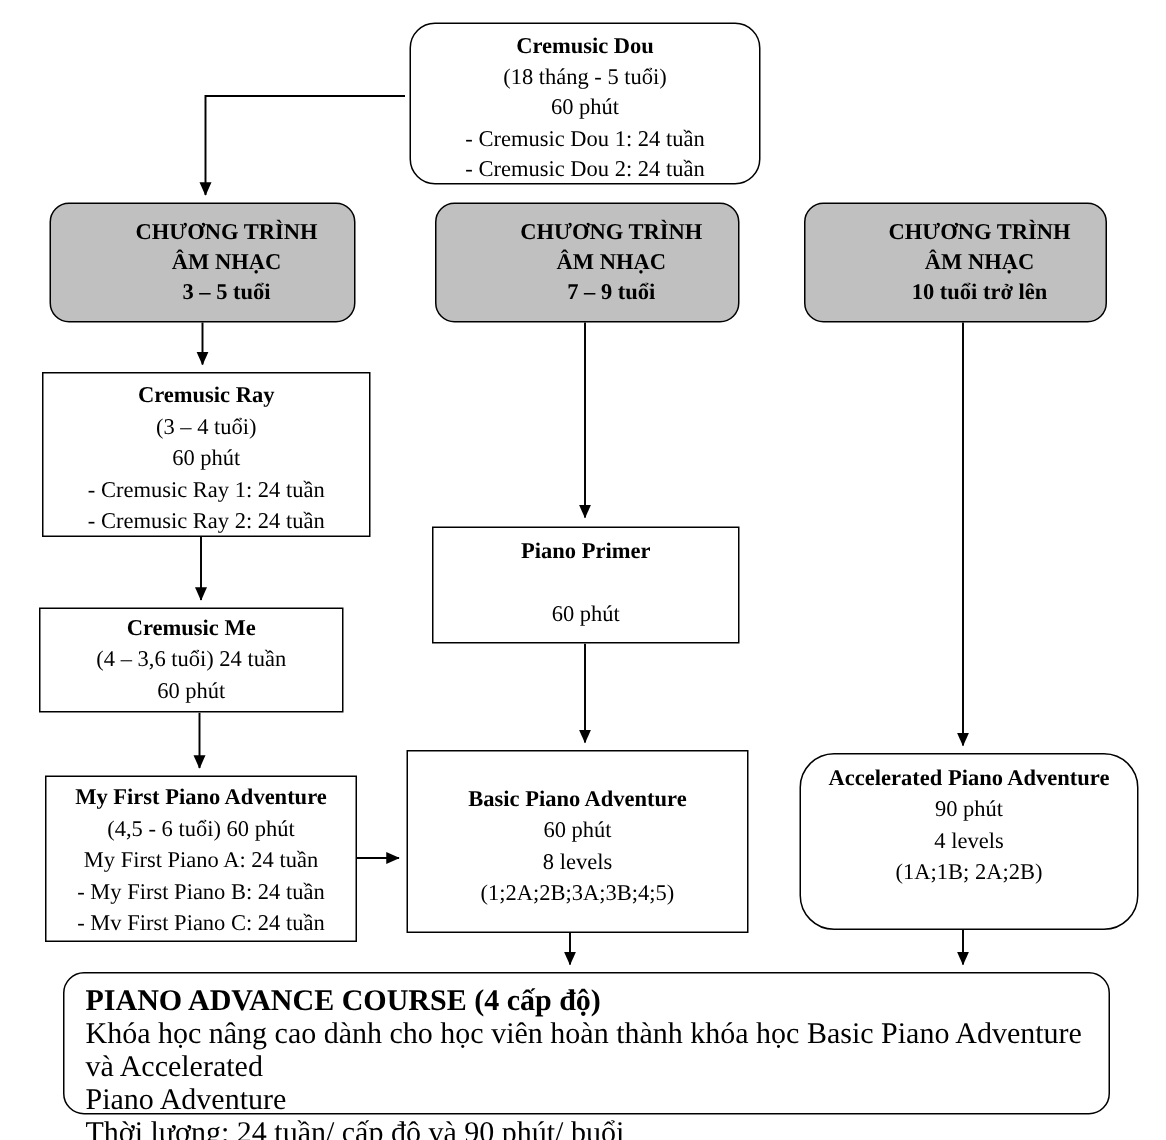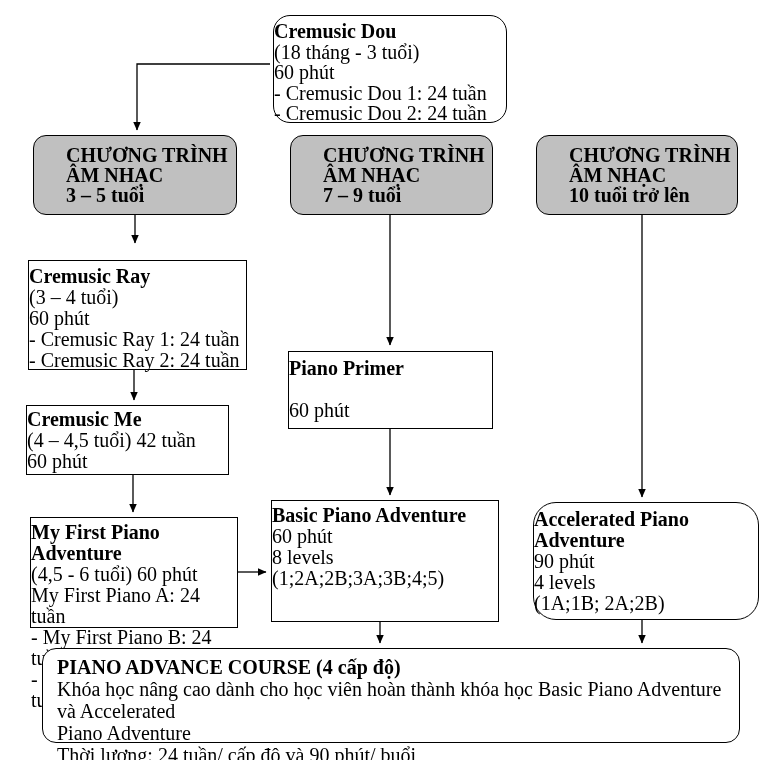--- a/index.html
+++ b/index.html
@@ -13,21 +13,22 @@
     width: 777px;
     height: 760px;
     background: #ffffff;
     overflow: hidden;
   }
   .node {
     position: absolute;
     box-sizing: border-box;
     background: #ffffff;
     border: 1.3px solid #000000;
-    font-size: 20px;
+    text-align: center;
+    font-size: 15px;
     line-height: 21px;
   }
   .rounded { border-radius: 17px; }
   .program {
     background: #c0c0c0;
     border-radius: 13px;
     border-width: 1.6px;
     font-weight: bold;
     display: flex;
     flex-direction: column;
@@ -84,21 +85,21 @@
 
     <line x1="642" y1="215" x2="642" y2="497" marker-end="url(#arrow)"></line>
 
     <line x1="380" y1="622" x2="380" y2="643" marker-end="url(#arrow)"></line>
 
     <line x1="642" y1="620" x2="642" y2="643" marker-end="url(#arrow)"></line>
   </svg>
 
   <div class="node rounded" style="left:273px; top:15px; width:234px; height:108px; padding-top:5px; line-height:20.5px;">
     <div class="b">Cremusic Dou</div>
-    <div>(18 tháng - 3 tuổi)</div>
+    <div>(18 tháng - 5 tuổi)</div>
     <div>60 phút</div>
     <div>- Cremusic Dou 1: 24 tuần</div>
     <div>- Cremusic Dou 2: 24 tuần</div>
   </div>
 
   <div class="node program" style="left:33px; top:135px; width:204px; height:80px;">
     <div>CHƯƠNG TRÌNH</div>
     <div>ÂM NHẠC</div>
     <div>3 – 5 tuổi</div>
   </div>
@@ -108,48 +109,48 @@
     <div>ÂM NHẠC</div>
     <div>7 – 9 tuổi</div>
   </div>
 
   <div class="node program" style="left:536px; top:135px; width:202px; height:80px;">
     <div>CHƯƠNG TRÌNH</div>
     <div>ÂM NHẠC</div>
     <div>10 tuổi trở lên</div>
   </div>
 
-  <div class="node" style="left:28px; top:260px; width:219px; height:110px; padding-top:5px;">
+  <div class="node" style="left:28px; top:248px; width:219px; height:110px; padding-top:5px;">
     <div class="b">Cremusic Ray</div>
     <div>(3 – 4 tuổi)</div>
     <div>60 phút</div>
     <div>- Cremusic Ray 1: 24 tuần</div>
     <div>- Cremusic Ray 2: 24 tuần</div>
   </div>
 
   <div class="node" style="left:26px; top:405px; width:203px; height:70px; padding-top:3px;">
     <div class="b">Cremusic Me</div>
-    <div>(4 – 4,5 tuổi) 42 tuần</div>
+    <div>(4 – 3,6 tuổi) 24 tuần</div>
     <div>60 phút</div>
   </div>
 
   <div class="node" style="left:30px; top:517px; width:208px; height:111px; padding-top:4px;">
     <div class="b">My First Piano Adventure</div>
     <div>(4,5 - 6 tuổi) 60 phút</div>
     <div>My First Piano A: 24 tuần</div>
     <div>- My First Piano B: 24 tuần</div>
     <div>- Mv First Piano C: 24 tuần</div>
   </div>
 
   <div class="node" style="left:288px; top:351px; width:205px; height:78px; padding-top:6px;">
     <div class="b">Piano Primer</div>
     <div style="margin-top:21px;">60 phút</div>
   </div>
 
-  <div class="node" style="left:271px; top:500px; width:228px; height:122px; padding-top:4px;">
+  <div class="node" style="left:271px; top:500px; width:228px; height:122px; padding-top:22px;">
     <div class="b">Basic Piano Adventure</div>
     <div>60 phút</div>
     <div>8 levels</div>
     <div>(1;2A;2B;3A;3B;4;5)</div>
   </div>
 
   <div class="node" style="left:533px; top:502px; width:226px; height:118px; padding-top:6px;border-radius:23px;">
     <div class="b">Accelerated Piano Adventure</div>
     <div>90 phút</div>
     <div>4 levels</div>

